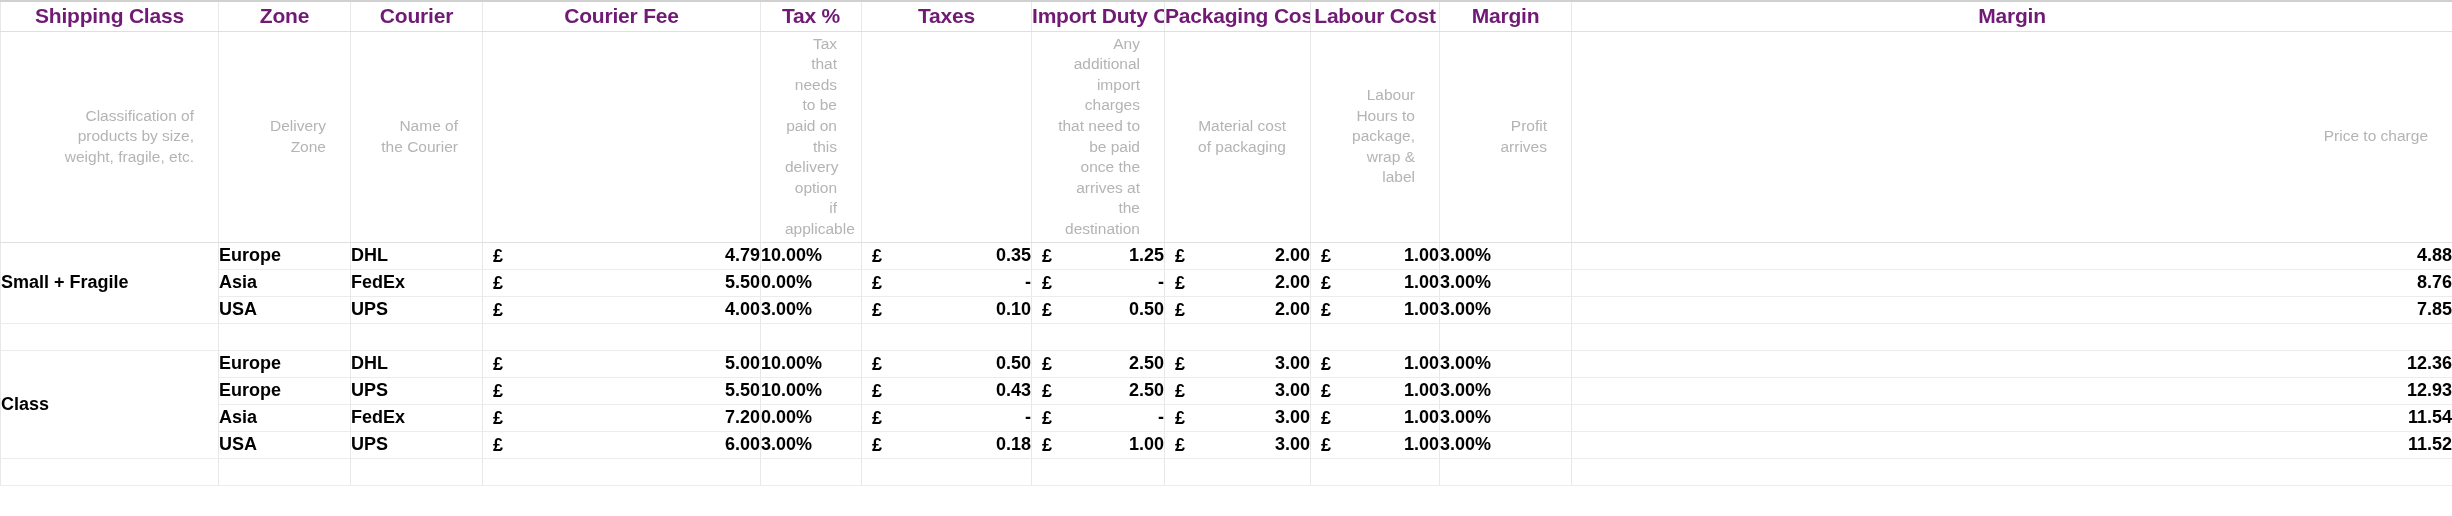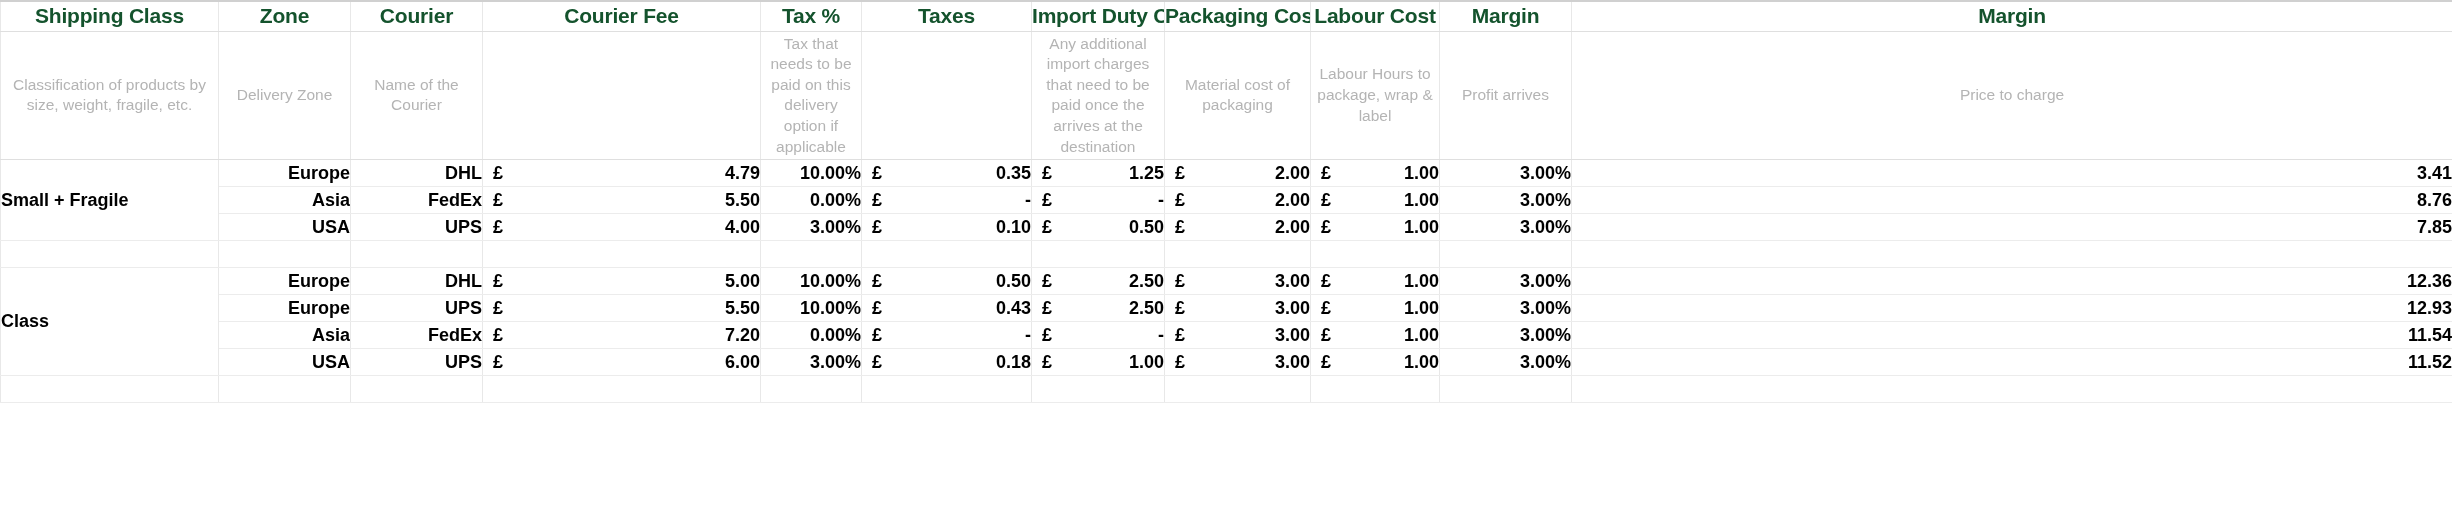--- a/index.html
+++ b/index.html
@@ -34,38 +34,38 @@
     vertical-align: middle;
     overflow: hidden;
     white-space: nowrap;
   }
 
   
   tr.header-row th {
     height: 30px;
     font-size: 21px;
     font-weight: bold;
-    color: #14532d;
+    color: #701a75;
     text-align: center;
     border-top: 2px solid #d0d0d0;
     border-bottom: 1px solid #dfdfdf;
     border-left: 1px solid #e8e8e8;
     border-right: 1px solid #e8e8e8;
     letter-spacing: -0.2px;
   }
 
   
   tr.desc-row td {
     height: 70px;
     font-size: 15.5px;
     color: #b4b4b4;
-    text-align: center;
+    text-align: right;
     white-space: normal;
     line-height: 1.33;
-    padding: 2px 6px;
+    padding: 2px 24px;
     border-left: 1px solid #e8e8e8;
     border-right: 1px solid #e8e8e8;
     border-top: 1px solid #dfdfdf;
     border-bottom: 1px solid #dfdfdf;
   }
 
   
   tr.data-row td {
     height: 27px;
     font-size: 18px;
@@ -87,21 +87,21 @@
 
   td.class-cell {
     text-align: left;
     padding-right: 14px;
     font-size: 19px;
     font-weight: bold;
     vertical-align: middle;
     background: #ffffff;
   }
   td.center {
-    text-align: right;
+    text-align: left;
   }
   td.cur {
     position: relative;
     text-align: right;
     padding-right: 14px;
   }
   td.cur .sym {
     position: absolute;
     left: 10px;
     top: 50%;
@@ -190,21 +190,21 @@
           <span class="sym">£</span>
           <span>2.00</span>
         </td>
         <td class="cur">
           <span class="sym">£</span>
           <span>1.00</span>
         </td>
         <td class="center">3.00%</td>
         <td class="cur price">
           <span class="sym">£</span>
-          <span>3.41</span>
+          <span>4.88</span>
         </td>
       </tr>
 
       <tr class="data-row">
         <td class="center">Asia</td>
         <td class="center">FedEx</td>
         <td class="cur" colspan="2">
           <span class="sym">£</span>
           <span>5.50</span>
         </td>

